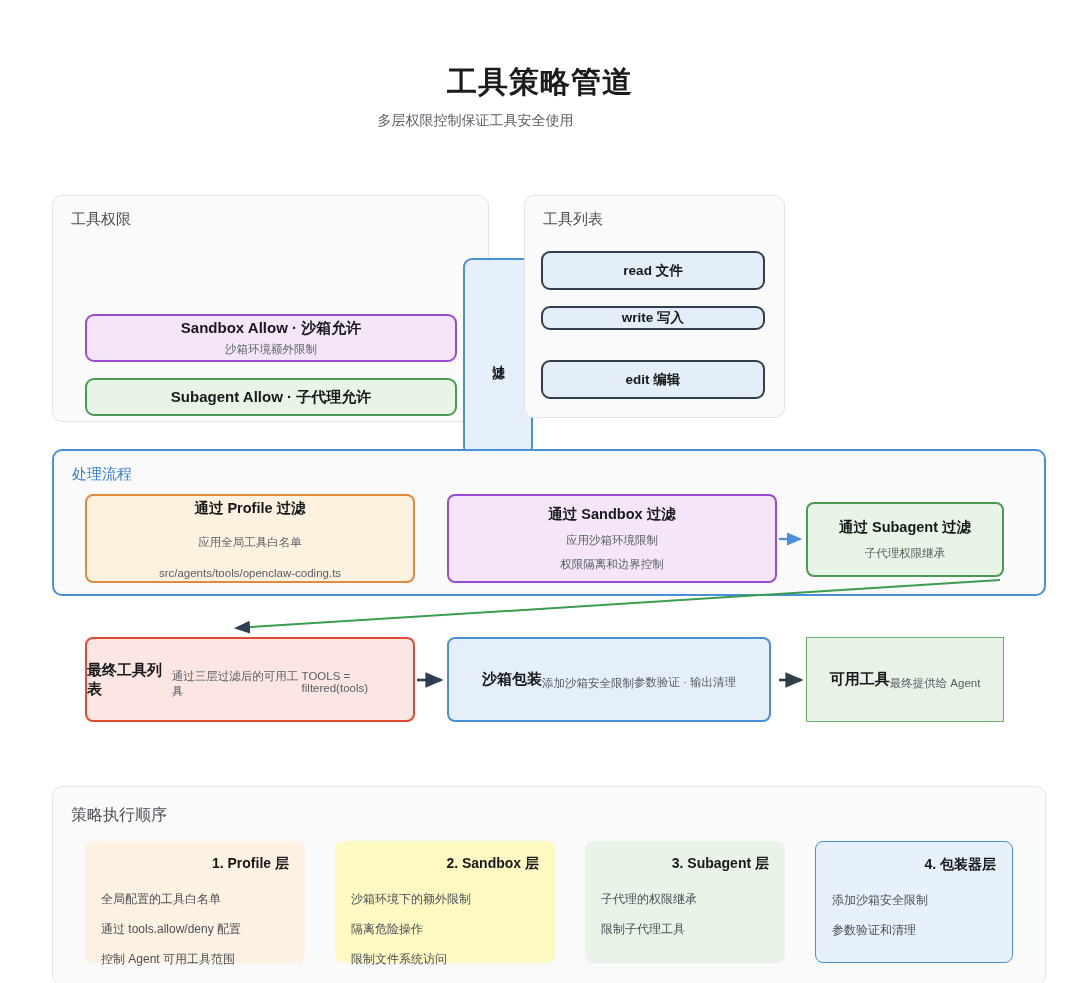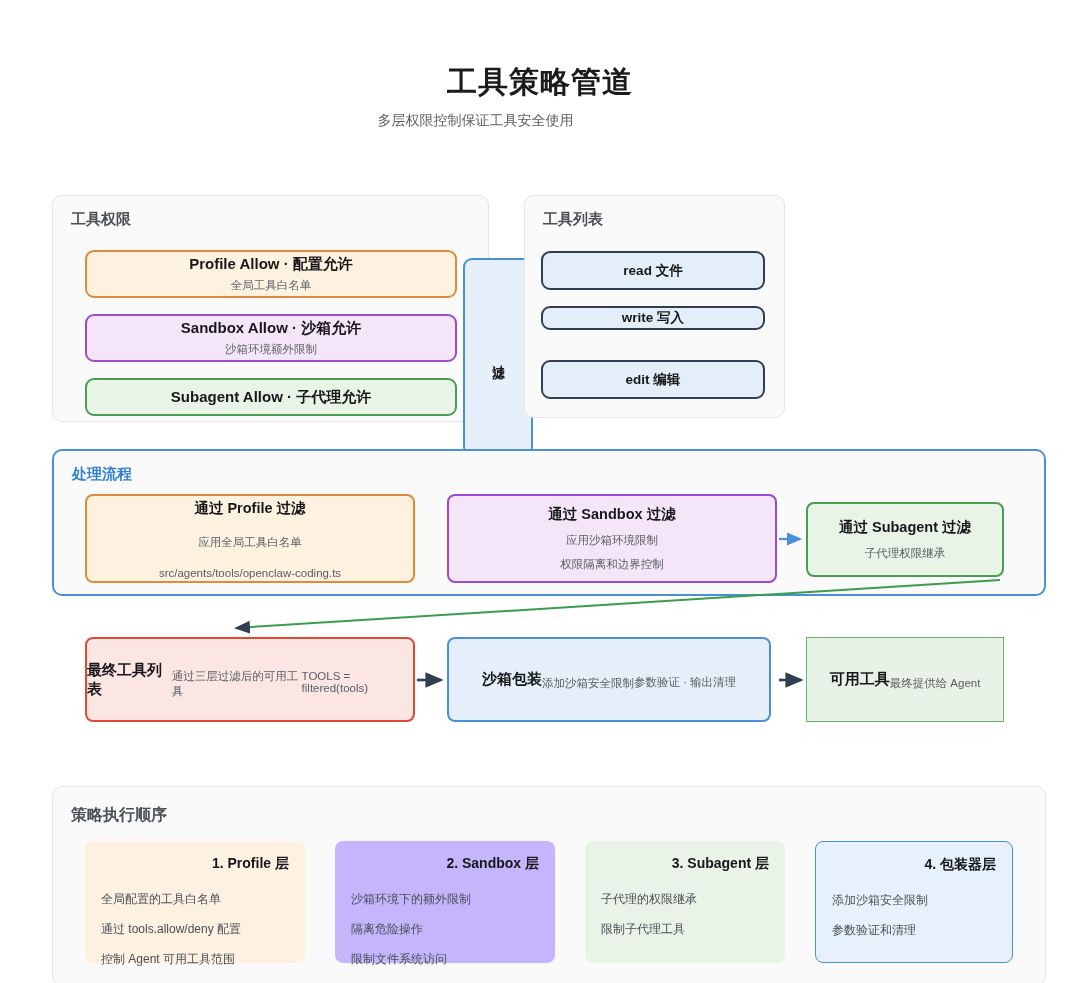--- a/index.html
+++ b/index.html
@@ -25,21 +25,21 @@
 
   
   .panel {
     position: absolute;
     background: #fafafa;
     border: 1px solid #e3e5e8;
     border-radius: 10px;
   }
   .panel-title {
     position: absolute; left: 18px; top: 14px;
-    font-size: 15px; font-weight: bold; color: #4c5157;
+    font-size: 15px; font-weight: normal; color: #4c5157;
   }
   .panel-title.blue { color: #2f7fd4; }
 
   
   .perm-card {
     position: absolute;
     border-radius: 9px;
     display: flex; flex-direction: column;
     align-items: center; justify-content: center;
   }
@@ -113,42 +113,38 @@
     padding: 14px 16px 0 16px;
   }
   .layer-card .t {
     font-size: 14px; font-weight: bold; color: #17181a;
     text-align: right; margin-bottom: 18px;
   }
   .layer-card .l {
     font-size: 12px; color: #4a4f55; text-align: left; margin-bottom: 13px;
   }
   .l-orange { background: #fdf1e1; }
-  .l-purple { background: #c4b5fd; }
+  .l-purple { background: #fef9c3; }
   .l-green  { background: #e9f3e8; }
   .l-blue   { background: #e7f1fb; border: 1px solid #4a90d9; }
 
   svg.overlay { position: absolute; left: 0; top: 0; width: 1080px; height: 983px; pointer-events: none; }
 </style>
 </head>
 <body>
 
 <div class="page">
 
   <div class="title">工具策略管道</div>
   <div class="subtitle">多层权限控制保证工具安全使用</div>
 
   <div class="panel" style="left:52px; top:147px; width:437px; height:227px;">
     <div class="panel-title">工具权限</div>
   </div>
 
-  <div class="perm-card c-orange" style="left:85px; top:202px; width:372px; height:48px;">
-    <div class="t">Profile Allow · 配置允许</div>
-    <div class="s">全局工具白名单</div>
-  </div>
 
   <div class="perm-card c-purple" style="left:85px; top:266px; width:372px; height:48px;">
     <div class="t">Sandbox Allow · 沙箱允许</div>
     <div class="s">沙箱环境额外限制</div>
   </div>
 
   <div class="perm-card c-green" style="left:85px; top:330px; width:372px; height:38px;">
     <div class="t">Subagent Allow · 子代理允许</div>
   </div>
 

